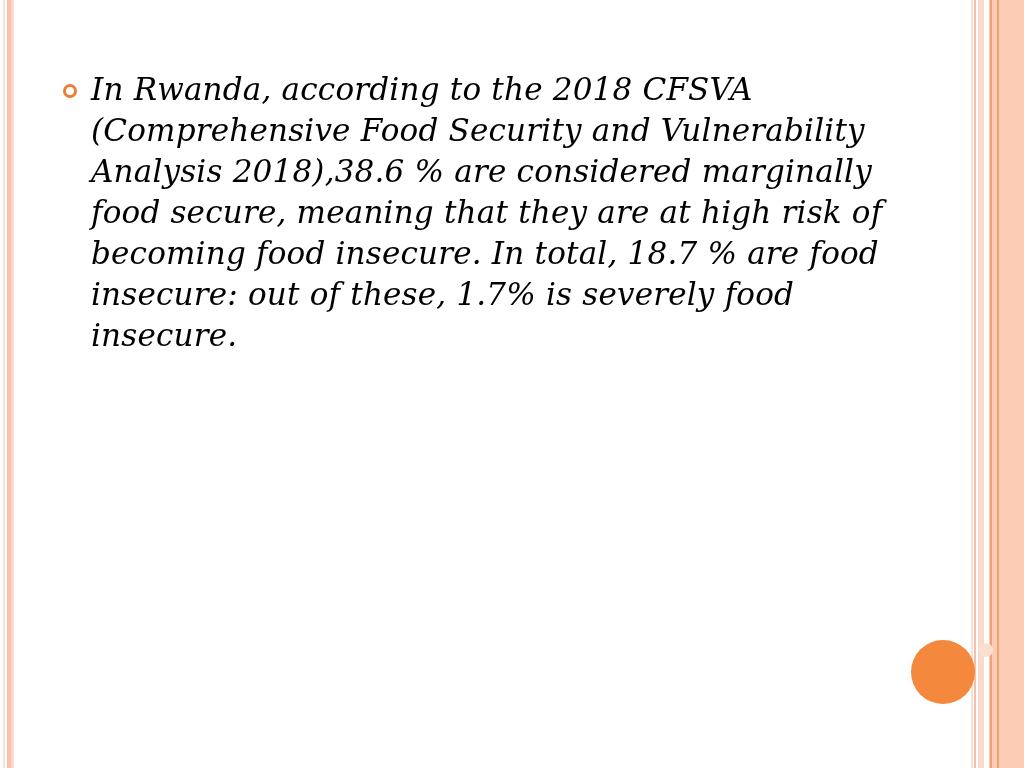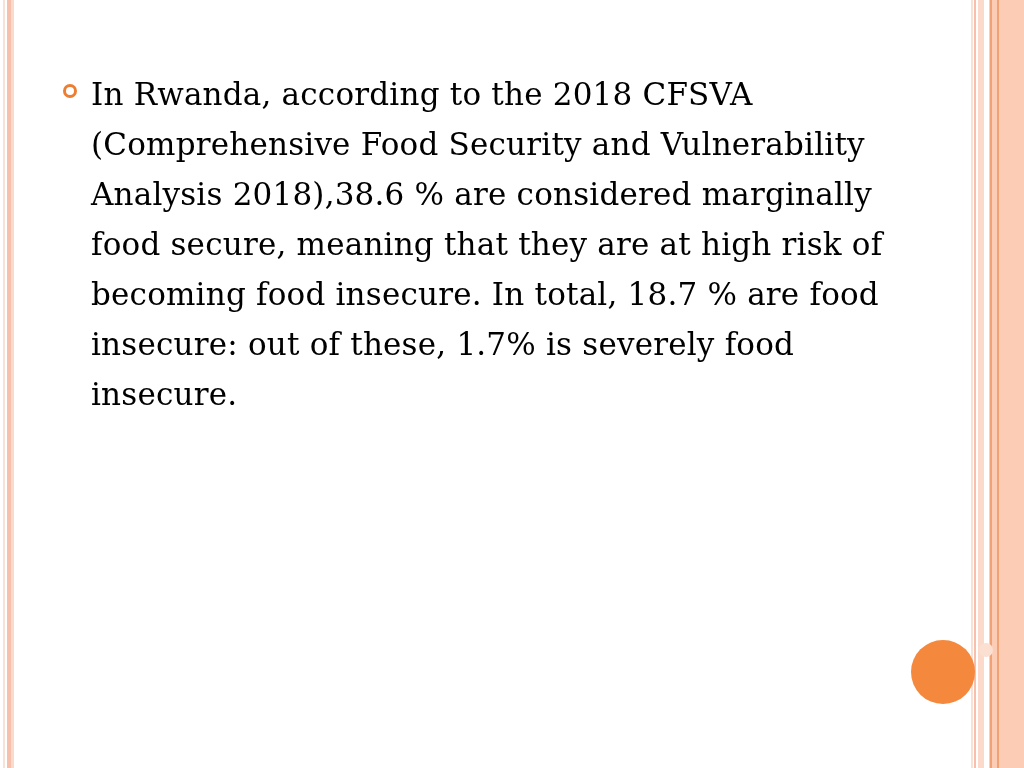--- a/index.html
+++ b/index.html
@@ -70,24 +70,25 @@
     border: 3.5px solid var(--bullet-orange, #ED7D31);
     border-radius: 50%;
     background: transparent;
   }
   .body-text {
     position: absolute;
     left: 91px;
     top: 69px;
     width: 880px;
     font-size: 31px;
-    line-height: 50px;
+    line-height: 41px;
     color: var(--text-color, #000000);
     white-space: pre;          
     letter-spacing: 0.2px;
+    font-style: italic;
   }
 </style>
 </head>
 <body>
 
 <div class="slide">
 
   <div class="vstripe ls-1"></div>
   <div class="vstripe ls-2"></div>
   <div class="vstripe ls-3"></div>

